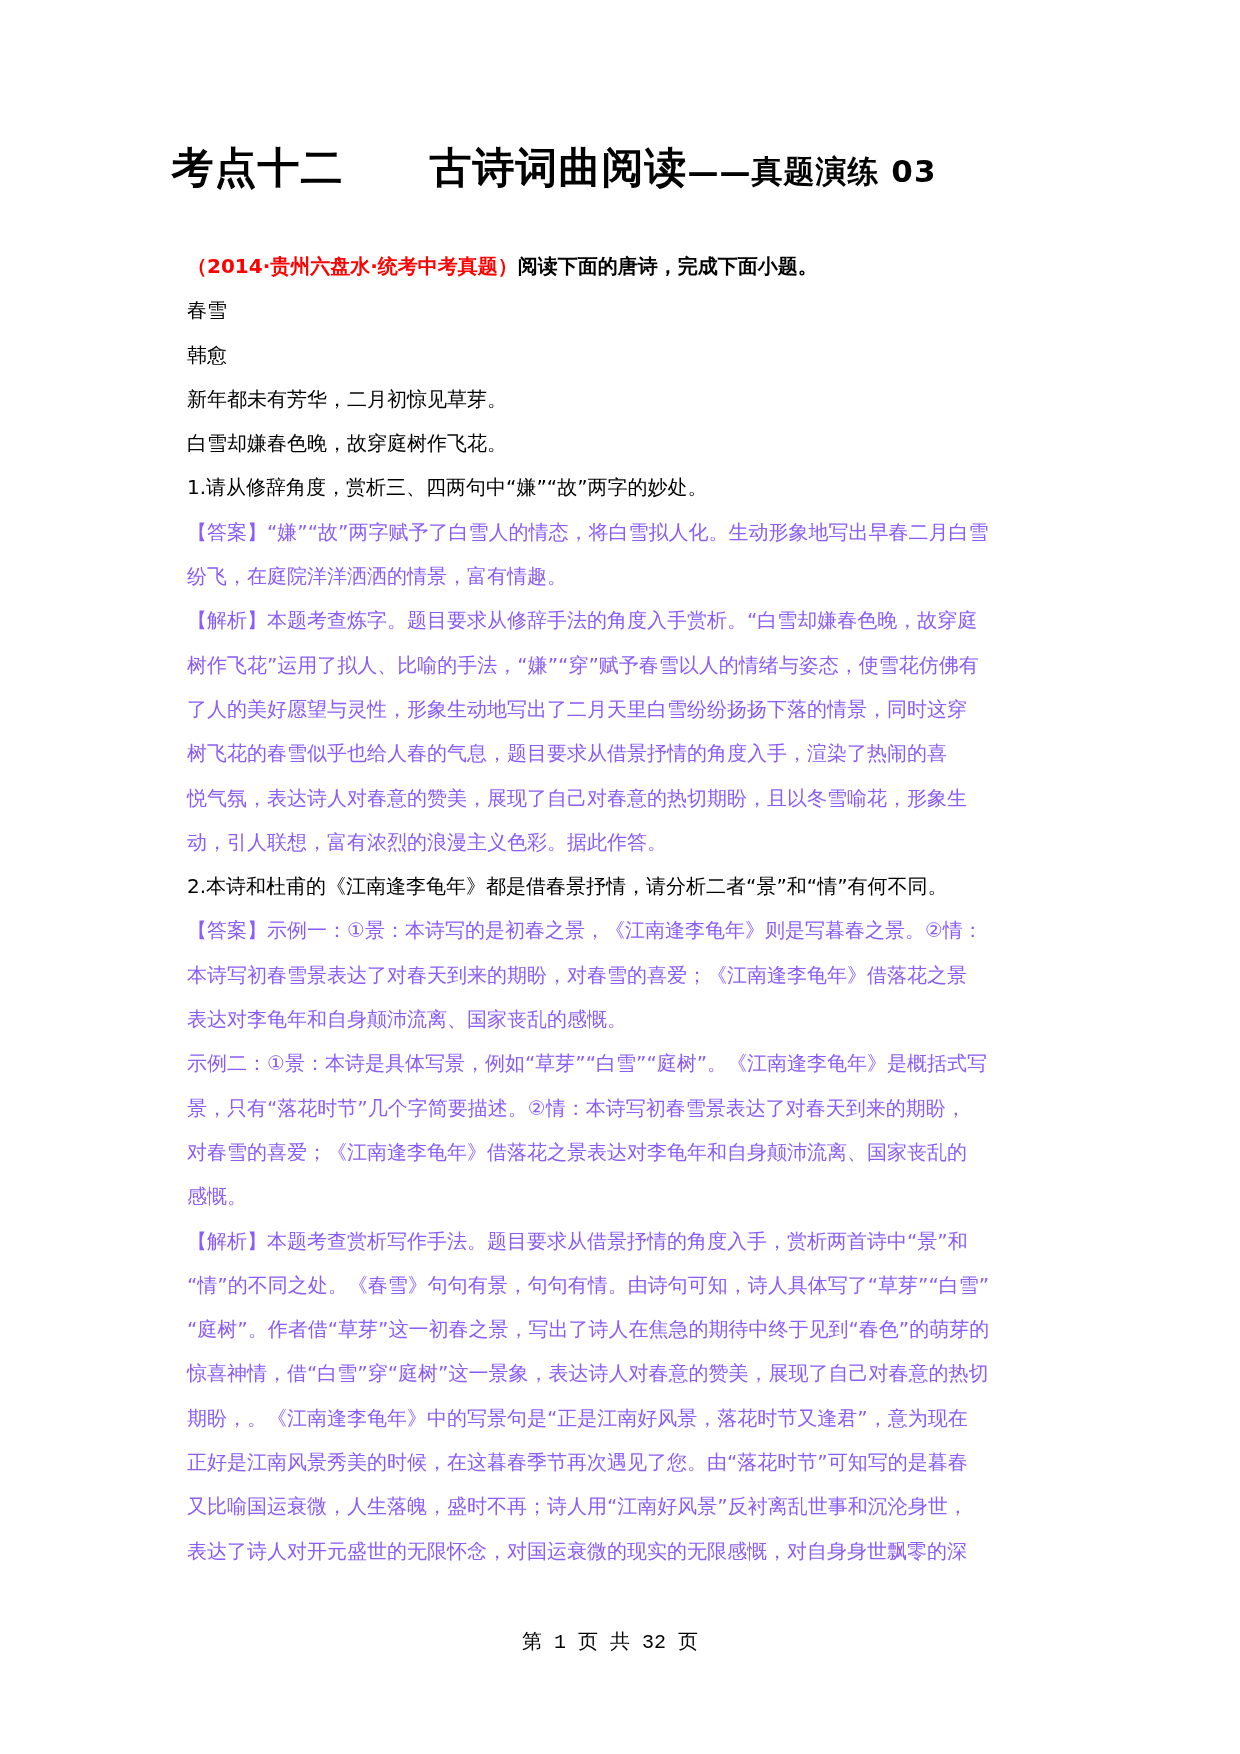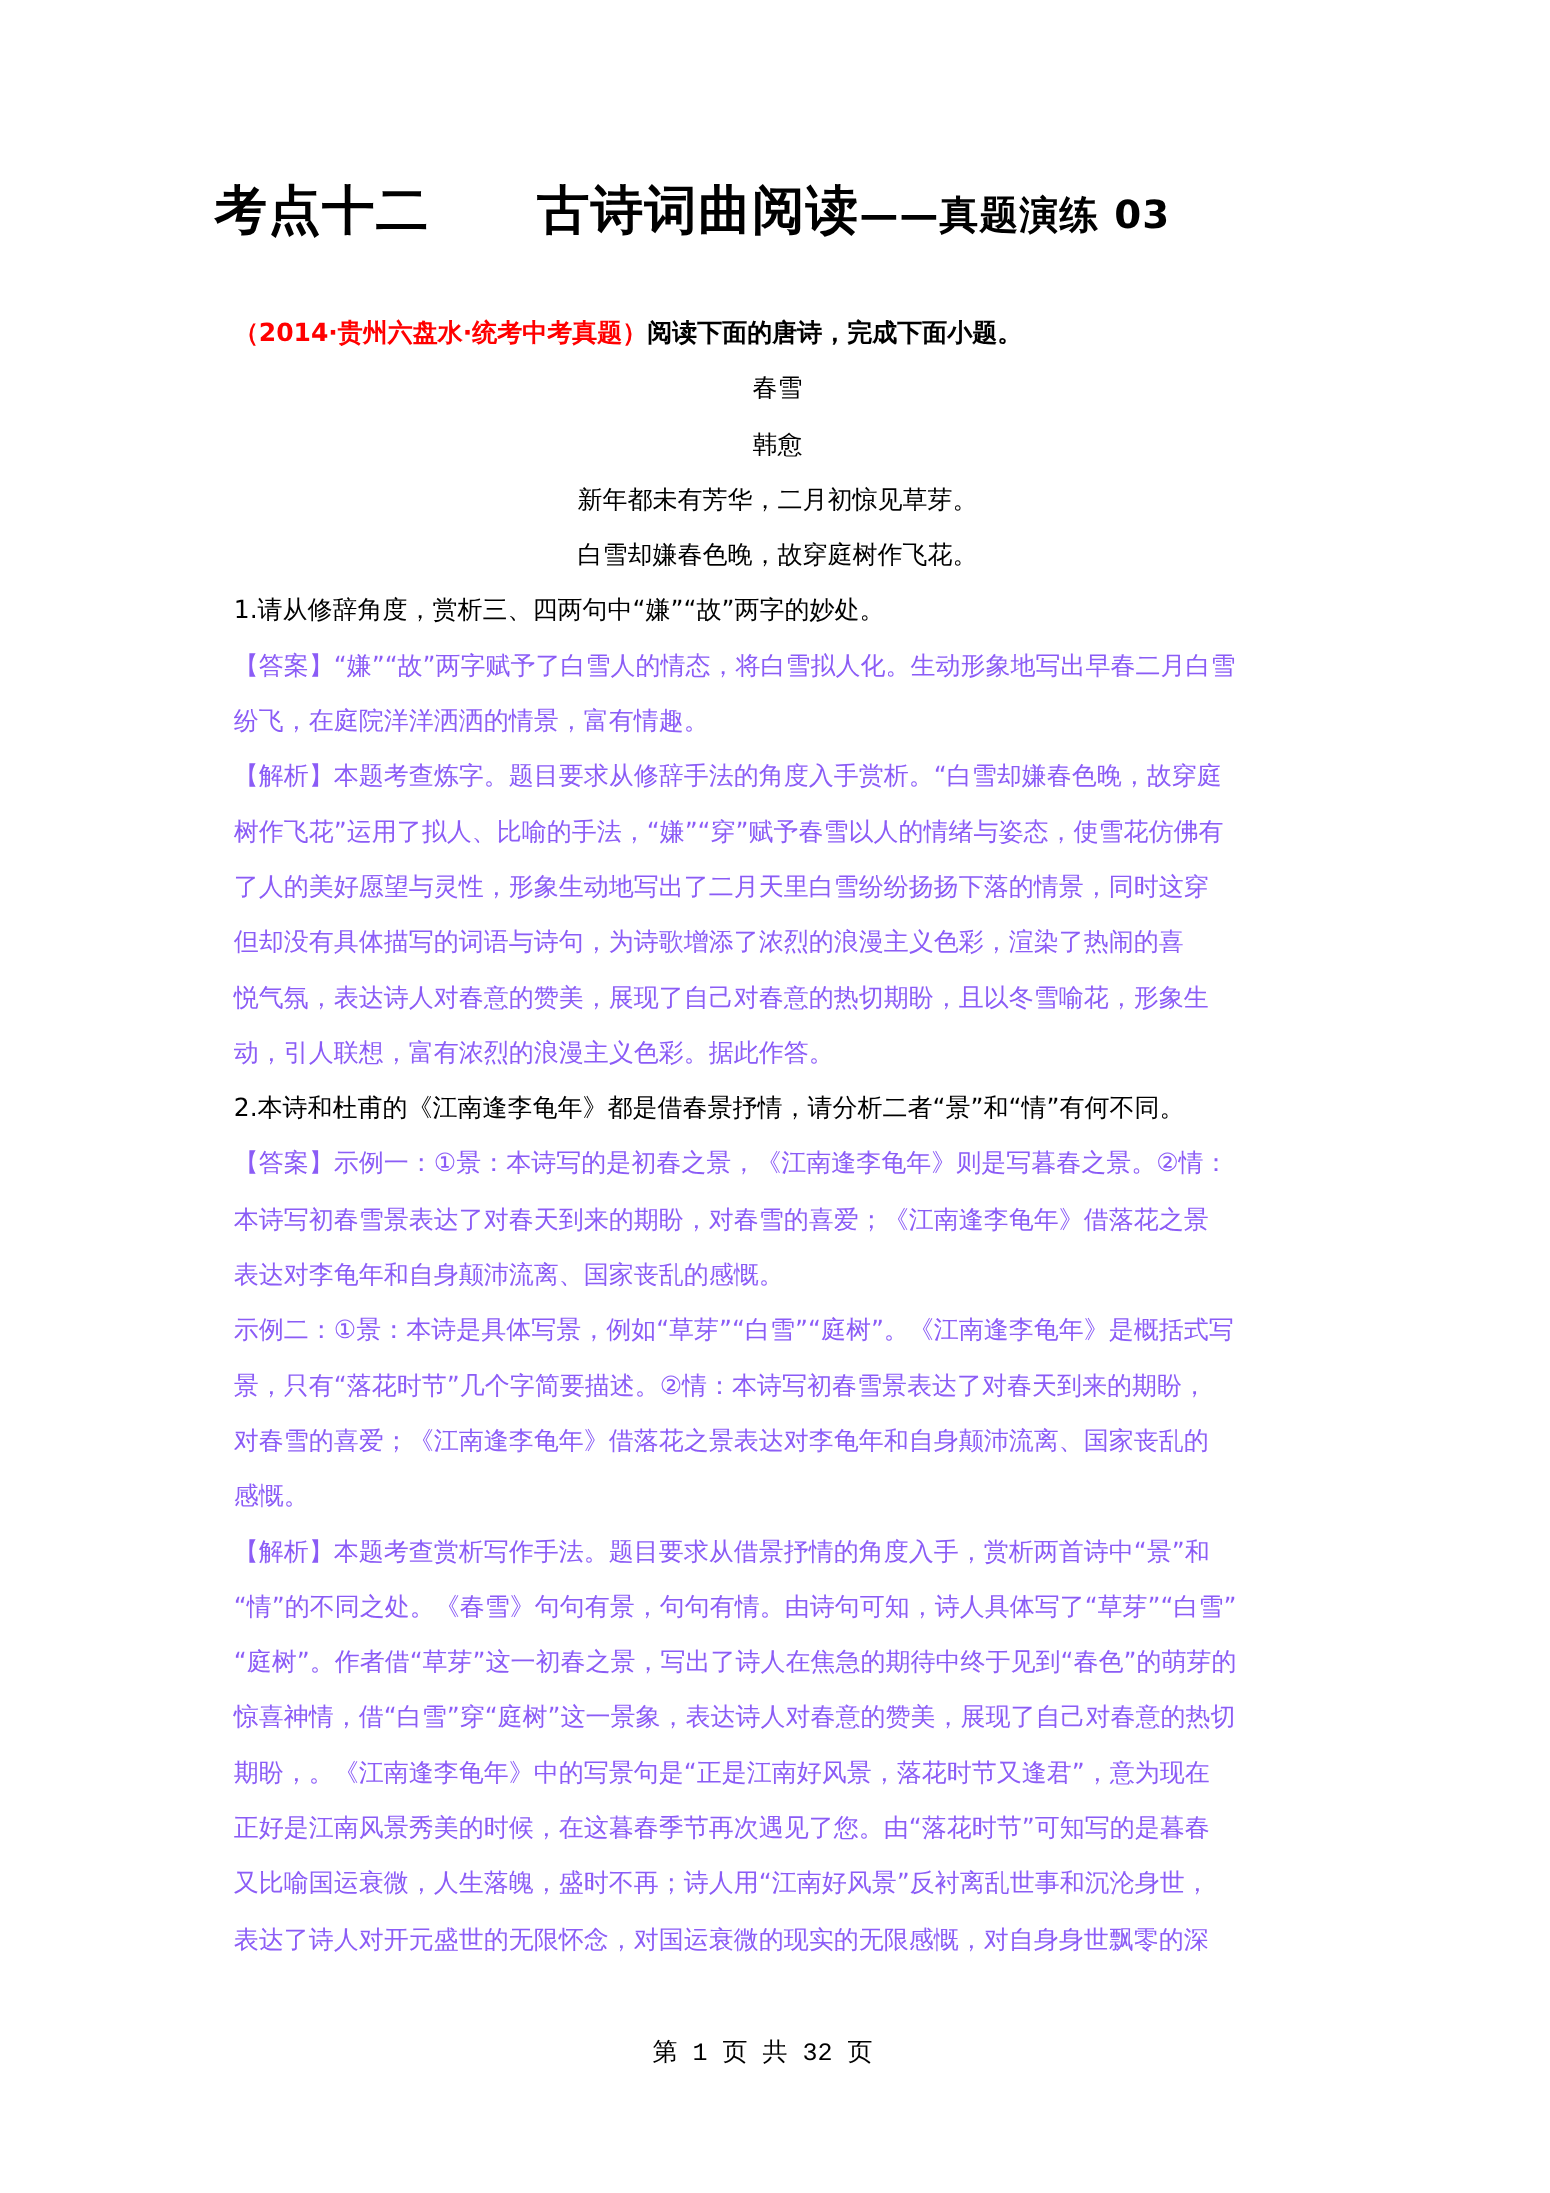--- a/index.html
+++ b/index.html
@@ -4,21 +4,21 @@
 <style>
   html, body { margin: 0; padding: 0; background: #ffffff; }
   body { width: 1240px; height: 1754px; position: relative; overflow: hidden;
          font-family: "DejaVu Sans", sans-serif; color: #000; }
   .page { position: absolute; left: 0; top: 0; width: 1240px; height: 1754px; }
   .title { position: absolute; top: 140px; left: 0; width: 1108px; text-align: center;
            font-weight: bold; font-size: 42px; line-height: 56px; white-space: pre; letter-spacing: 1px; }
   .title .sub { font-size: 31px; }
   .content { position: absolute; left: 187px; top: 244px; width: 870px; font-size: 20px; line-height: 44.3px; }
   .line { display: block; white-space: nowrap; }
-  .center { text-align: center; }
+  .center { text-align: left; }
   .red { color: #8b5cf6; }
   .bold { font-weight: bold; }
   .src { color: #ff0000; font-weight: bold; }
   .footer { position: absolute; top: 1628px; left: 0; width: 1220px; text-align: center;
             font-family: Liberation Mono, monospace; font-size: 20px; }
 </style>
 </head>
 <body>
 
 <div class="page">
@@ -33,21 +33,21 @@
     <span class="line center">韩愈</span>
     <span class="line center">新年都未有芳华，二月初惊见草芽。</span>
     <span class="line center">白雪却嫌春色晚，故穿庭树作飞花。</span>
 
     <span class="line">1.请从修辞角度，赏析三、四两句中“嫌”“故”两字的妙处。</span>
     <span class="line red">【答案】“嫌”“故”两字赋予了白雪人的情态，将白雪拟人化。生动形象地写出早春二月白雪</span>
     <span class="line red">纷飞，在庭院洋洋洒洒的情景，富有情趣。</span>
     <span class="line red">【解析】本题考查炼字。题目要求从修辞手法的角度入手赏析。“白雪却嫌春色晚，故穿庭</span>
     <span class="line red">树作飞花”运用了拟人、比喻的手法，“嫌”“穿”赋予春雪以人的情绪与姿态，使雪花仿佛有</span>
     <span class="line red">了人的美好愿望与灵性，形象生动地写出了二月天里白雪纷纷扬扬下落的情景，同时这穿</span>
-    <span class="line red">但却没有具体描写的词语与诗句，为诗歌增添了浓烈的浪漫主义色彩，渲染了热闹的喜</span>
+    <span class="line red">树飞花的春雪似乎也给人春的气息，题目要求从借景抒情的角度入手，渲染了热闹的喜</span>
     <span class="line red">悦气氛，表达诗人对春意的赞美，展现了自己对春意的热切期盼，且以冬雪喻花，形象生</span>
     <span class="line red">动，引人联想，富有浓烈的浪漫主义色彩。据此作答。</span>
 
     <span class="line">2.本诗和杜甫的《江南逢李龟年》都是借春景抒情，请分析二者“景”和“情”有何不同。</span>
     <span class="line red">【答案】示例一：①景：本诗写的是初春之景，《江南逢李龟年》则是写暮春之景。②情：</span>
     <span class="line red">本诗写初春雪景表达了对春天到来的期盼，对春雪的喜爱；《江南逢李龟年》借落花之景</span>
     <span class="line red">表达对李龟年和自身颠沛流离、国家丧乱的感慨。</span>
     <span class="line red">示例二：①景：本诗是具体写景，例如“草芽”“白雪”“庭树”。《江南逢李龟年》是概括式写</span>
     <span class="line red">景，只有“落花时节”几个字简要描述。②情：本诗写初春雪景表达了对春天到来的期盼，</span>
     <span class="line red">对春雪的喜爱；《江南逢李龟年》借落花之景表达对李龟年和自身颠沛流离、国家丧乱的</span>

